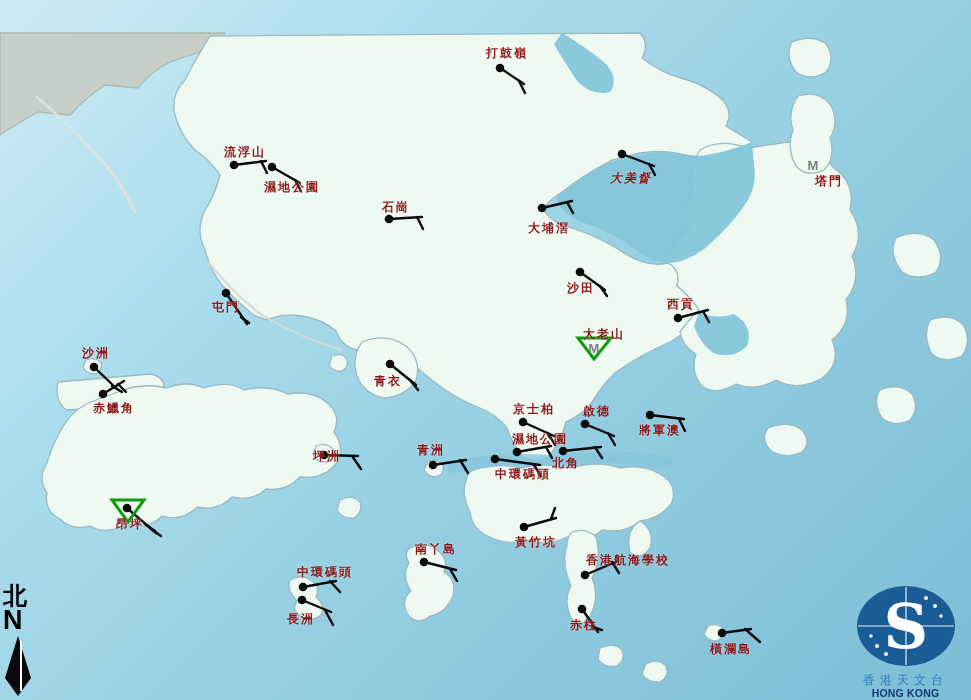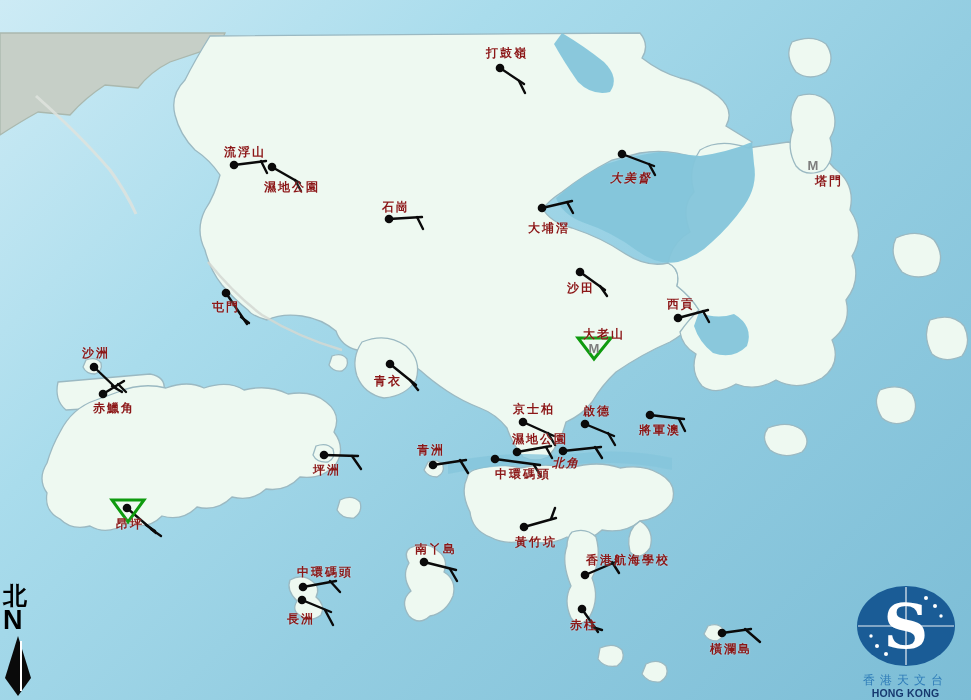--- a/index.html
+++ b/index.html
@@ -252,23 +252,23 @@
       <div class="st-label" style="left: 681px; top: 304px; color: rgb(139, 23, 23);">西貢</div>
       <div class="st-label" style="left: 226px; top: 307px; color: rgb(139, 23, 23);">屯門</div>
       <div class="st-label" style="left: 96px; top: 353px; color: rgb(139, 23, 23);">沙洲</div>
       <div class="st-label" style="left: 114px; top: 408px; color: rgb(139, 23, 23); text-align: center;">赤鱲角</div>
       <div class="st-label" style="left: 604px; top: 334px; color: rgb(139, 23, 23);">大老山</div>
       <div class="st-label" style="left: 388px; top: 381px; color: rgb(139, 23, 23);">青衣</div>
       <div class="st-label" style="left: 534px; top: 409px; color: rgb(139, 23, 23);">京士柏</div>
       <div class="st-label" style="left: 597px; top: 411px; color: rgb(139, 23, 23);">啟德</div>
       <div class="st-label" style="left: 660px; top: 430px; color: rgb(139, 23, 23);">將軍澳</div>
       <div class="st-label" style="left: 540px; top: 439px; color: rgb(139, 23, 23);">濕地公園</div>
-      <div class="st-label" style="left: 566px; top: 463px; color: rgb(139, 23, 23); font-style: italic;">北角</div>
+      <div class="st-label" style="left: 566px; top: 463px; color: rgb(139, 23, 23);">北角</div>
       <div class="st-label" style="left: 523px; top: 474px; color: rgb(139, 23, 23);">中環碼頭</div>
-      <div class="st-label" style="left: 327px; top: 470px; color: rgb(139, 23, 23);">坪洲</div>
+      <div class="st-label" style="left: 327px; top: 456px; color: rgb(139, 23, 23);">坪洲</div>
       <div class="st-label" style="left: 431px; top: 450px; color: rgb(139, 23, 23);">青洲</div>
       <div class="st-label" style="left: 130px; top: 524px; color: rgb(139, 23, 23);">昂坪</div>
       <div class="st-label" style="left: 436px; top: 549px; color: rgb(139, 23, 23);">南丫島</div>
       <div class="st-label" style="left: 536px; top: 542px; color: rgb(139, 23, 23);">黃竹坑</div>
       <div class="st-label" style="left: 628px; top: 560px; color: rgb(139, 23, 23);">香港航海學校</div>
       <div class="st-label" style="left: 325px; top: 572px; color: rgb(139, 23, 23);">中環碼頭</div>
       <div class="st-label" style="left: 301px; top: 619px; color: rgb(139, 23, 23);">長洲</div>
       <div class="st-label" style="left: 584px; top: 625px; color: rgb(139, 23, 23);">赤柱</div>
       <div class="st-label" style="left: 731px; top: 649px; color: rgb(139, 23, 23);">橫瀾島</div>
     </div>

